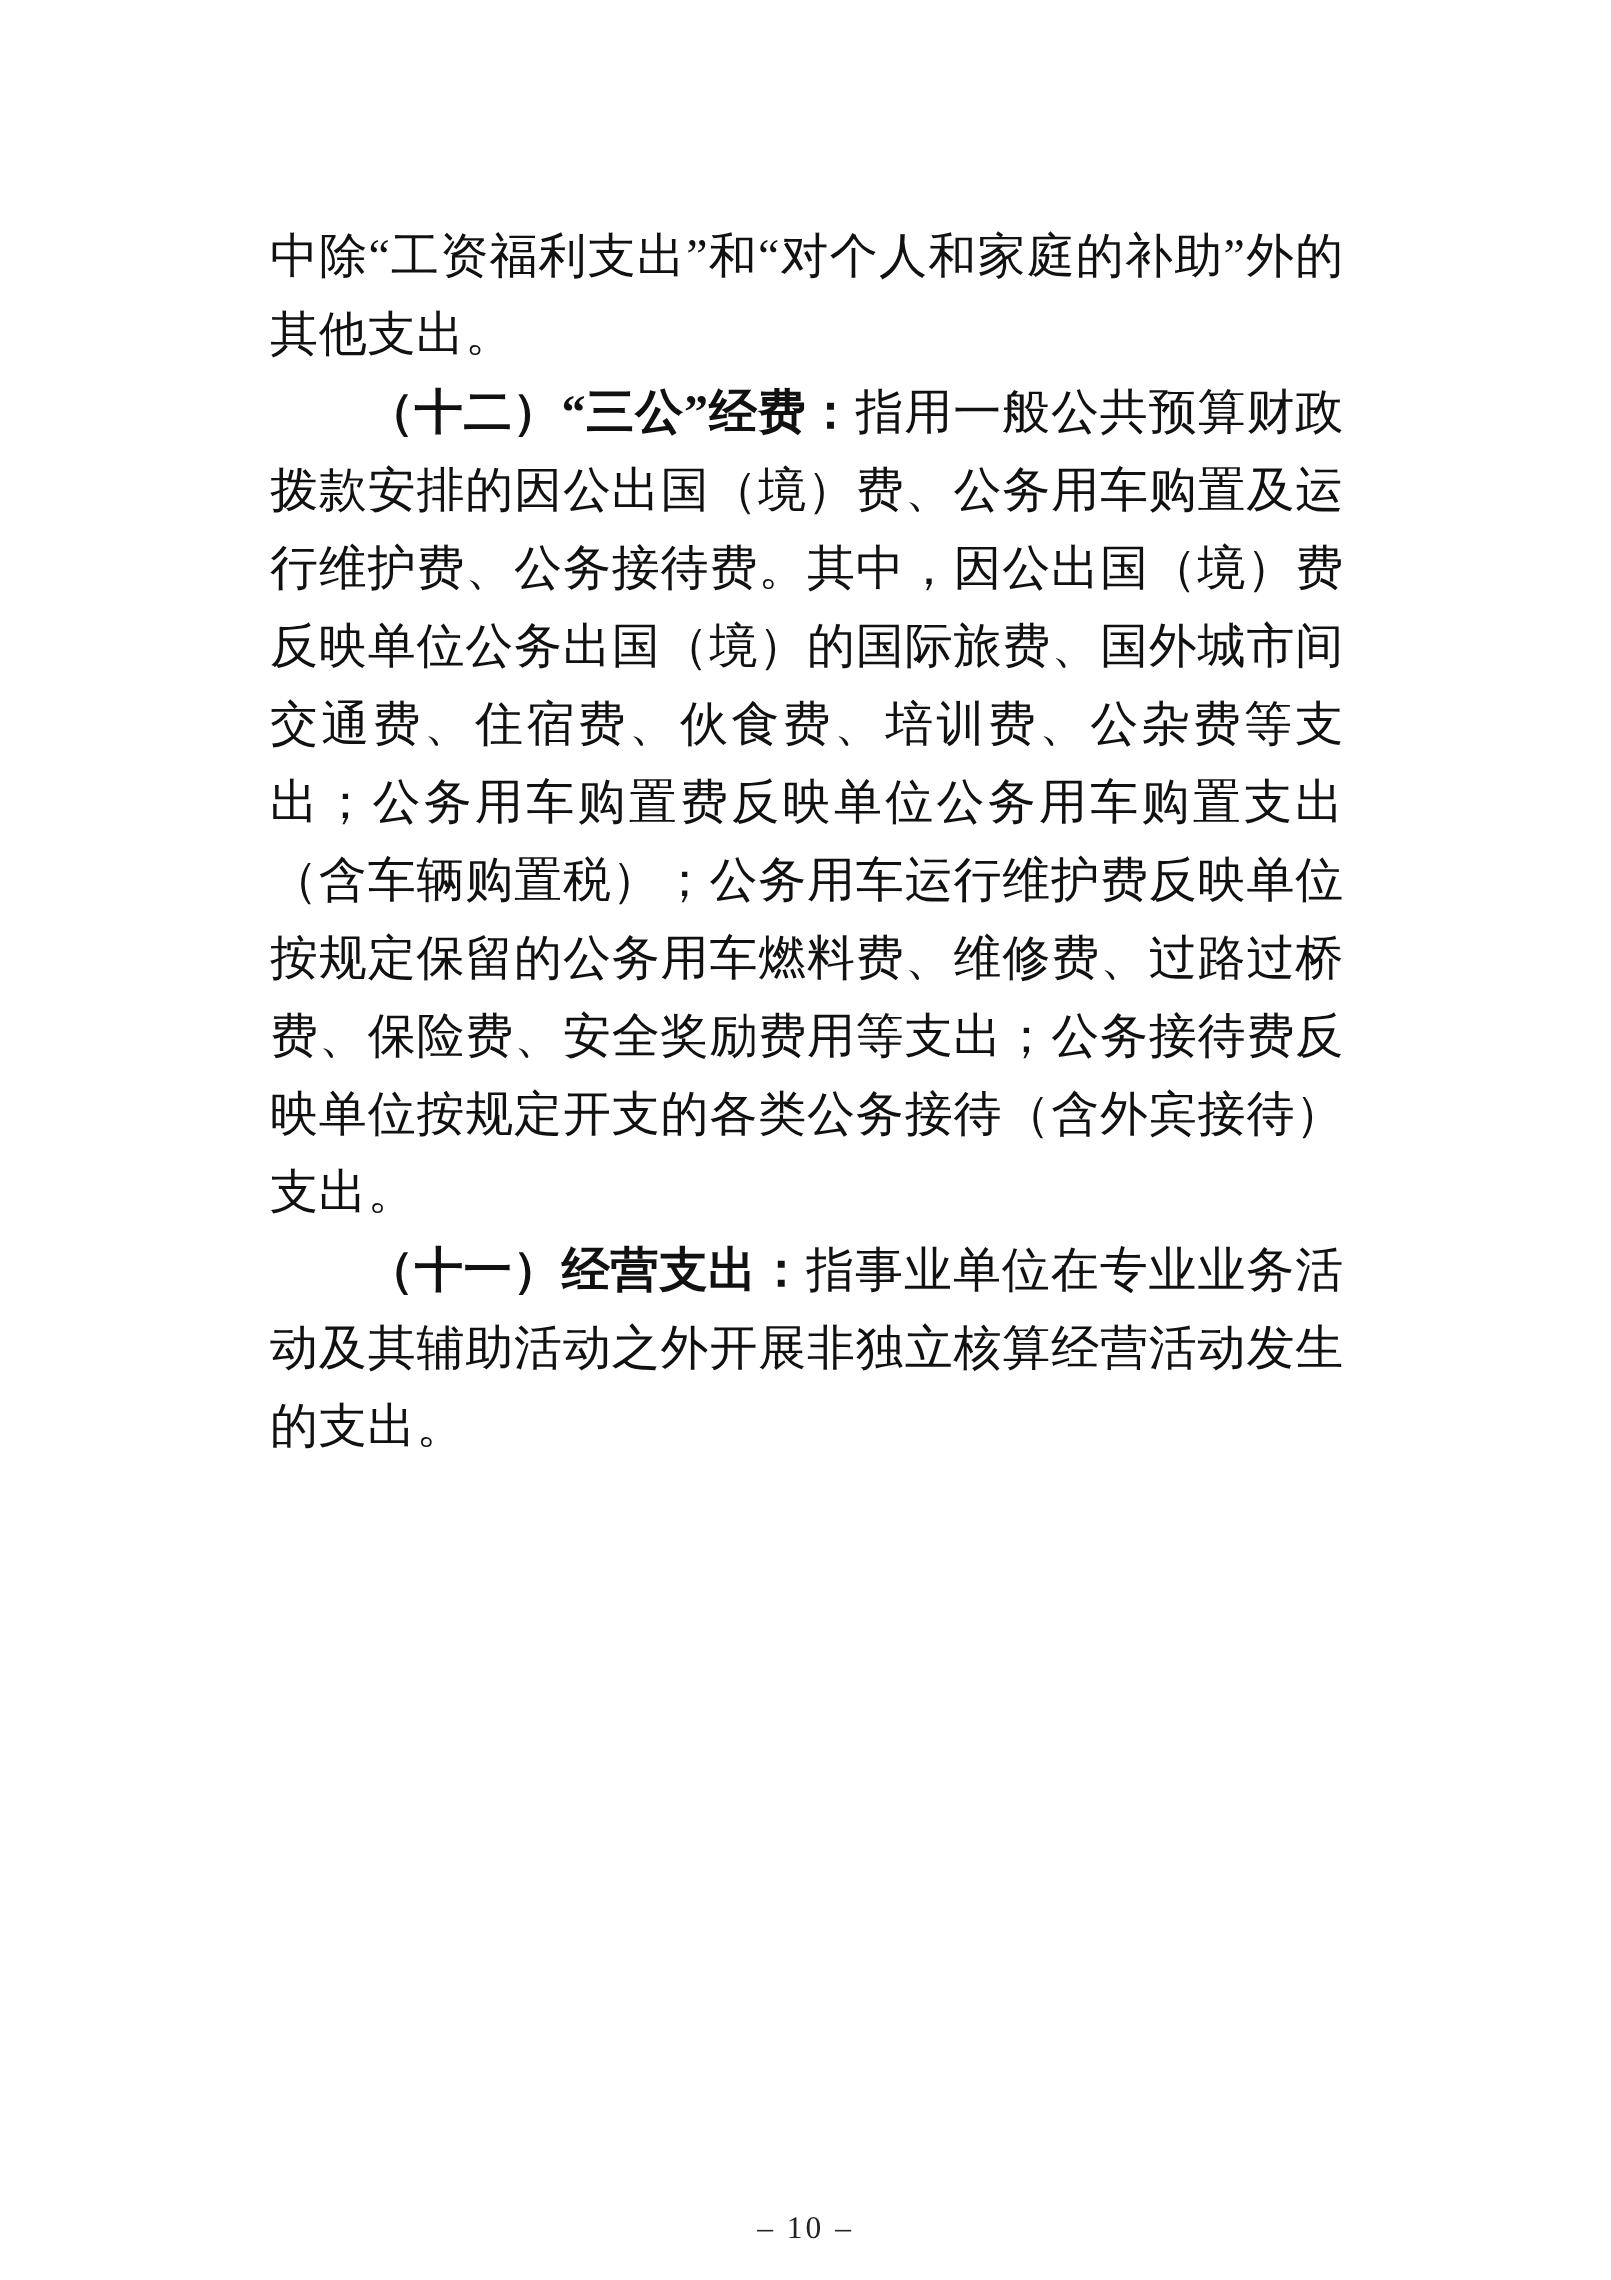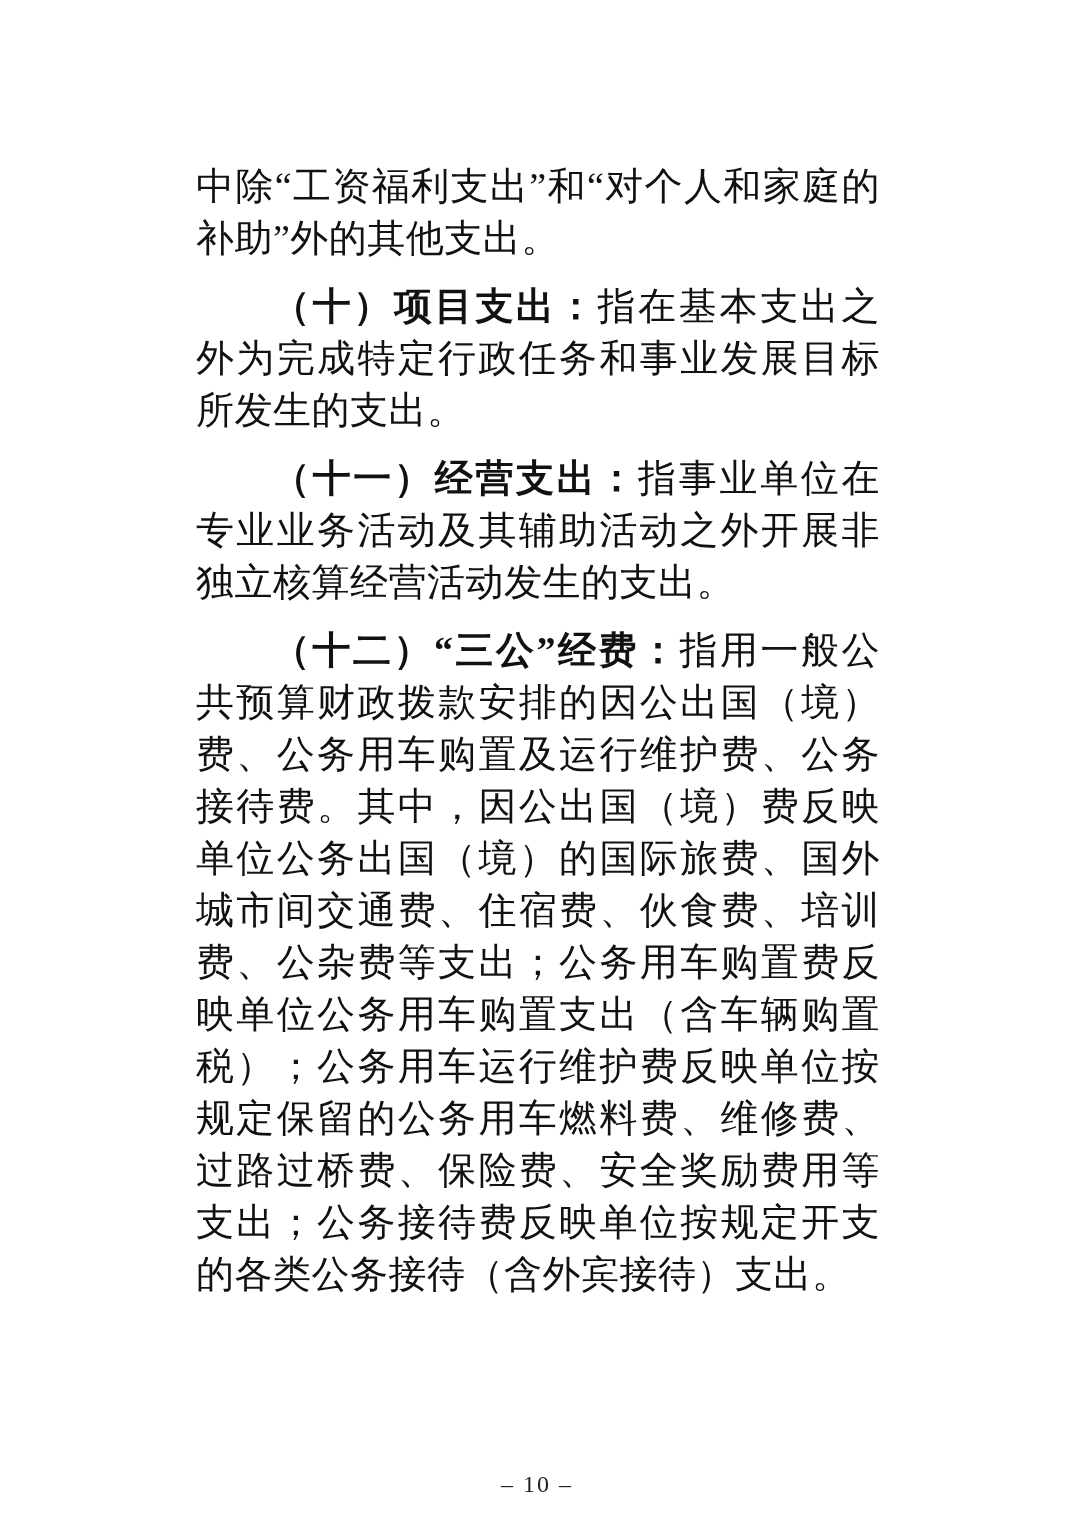--- a/index.html
+++ b/index.html
@@ -17,55 +17,54 @@
     color: #111111;
     overflow: hidden;
   }
   .content {
     position: absolute;
     left: 180px;
     top: 144px;
     width: 716px;
   }
   .para {
-    margin: 16px;
-    font-size: 38px;
+    margin: 0;
+    font-size: 32px;
     line-height: 52px;
     text-align: justify;
     text-justify: inter-ideograph;
     letter-spacing: 0.5px;
   }
   .para.indent {
     text-indent: 2em;
   }
   .lead {
     font-weight: bold;
   }
   .footer {
     position: absolute;
     left: 0;
     right: 0;
     bottom: 22px;
     text-align: center;
-    font-size: 24px;
+    font-size: 21px;
     letter-spacing: 2px;
     color: #222222;
   }
 </style>
 </head>
 <body>
 
 <div class="page">
   <div class="content">
 
     <p class="para"><span>中除“工资福利支出”和“对个人和家庭的补助”外的其他支出。</span></p>
 
-    <p class="para indent"><span class="lead">（十）项目支出：</span><span>指在基本支出之外为完成特定行政任务和事业发展目标所发生的支出。</span></p>
+
+    <p class="para indent"><span class="lead">（十二）“三公”经费：</span><span>指用一般公共预算财政拨款安排的因公出国（境）费、公务用车购置及运行维护费、公务接待费。其中，因公出国（境）费反映单位公务出国（境）的国际旅费、国外城市间交通费、住宿费、伙食费、培训费、公杂费等支出；公务用车购置费反映单位公务用车购置支出（含车辆购置税）；公务用车运行维护费反映单位按规定保留的公务用车燃料费、维修费、过路过桥费、保险费、安全奖励费用等支出；公务接待费反映单位按规定开支的各类公务接待（含外宾接待）支出。</span></p>
 
     <p class="para indent"><span class="lead">（十一）经营支出：</span><span>指事业单位在专业业务活动及其辅助活动之外开展非独立核算经营活动发生的支出。</span></p>
-
-    <p class="para indent"><span class="lead">（十二）“三公”经费：</span><span>指用一般公共预算财政拨款安排的因公出国（境）费、公务用车购置及运行维护费、公务接待费。其中，因公出国（境）费反映单位公务出国（境）的国际旅费、国外城市间交通费、住宿费、伙食费、培训费、公杂费等支出；公务用车购置费反映单位公务用车购置支出（含车辆购置税）；公务用车运行维护费反映单位按规定保留的公务用车燃料费、维修费、过路过桥费、保险费、安全奖励费用等支出；公务接待费反映单位按规定开支的各类公务接待（含外宾接待）支出。</span></p>
 
 
   </div>
 
   <div class="footer">– 10 –</div>
 </div>
 
 </body></html>

